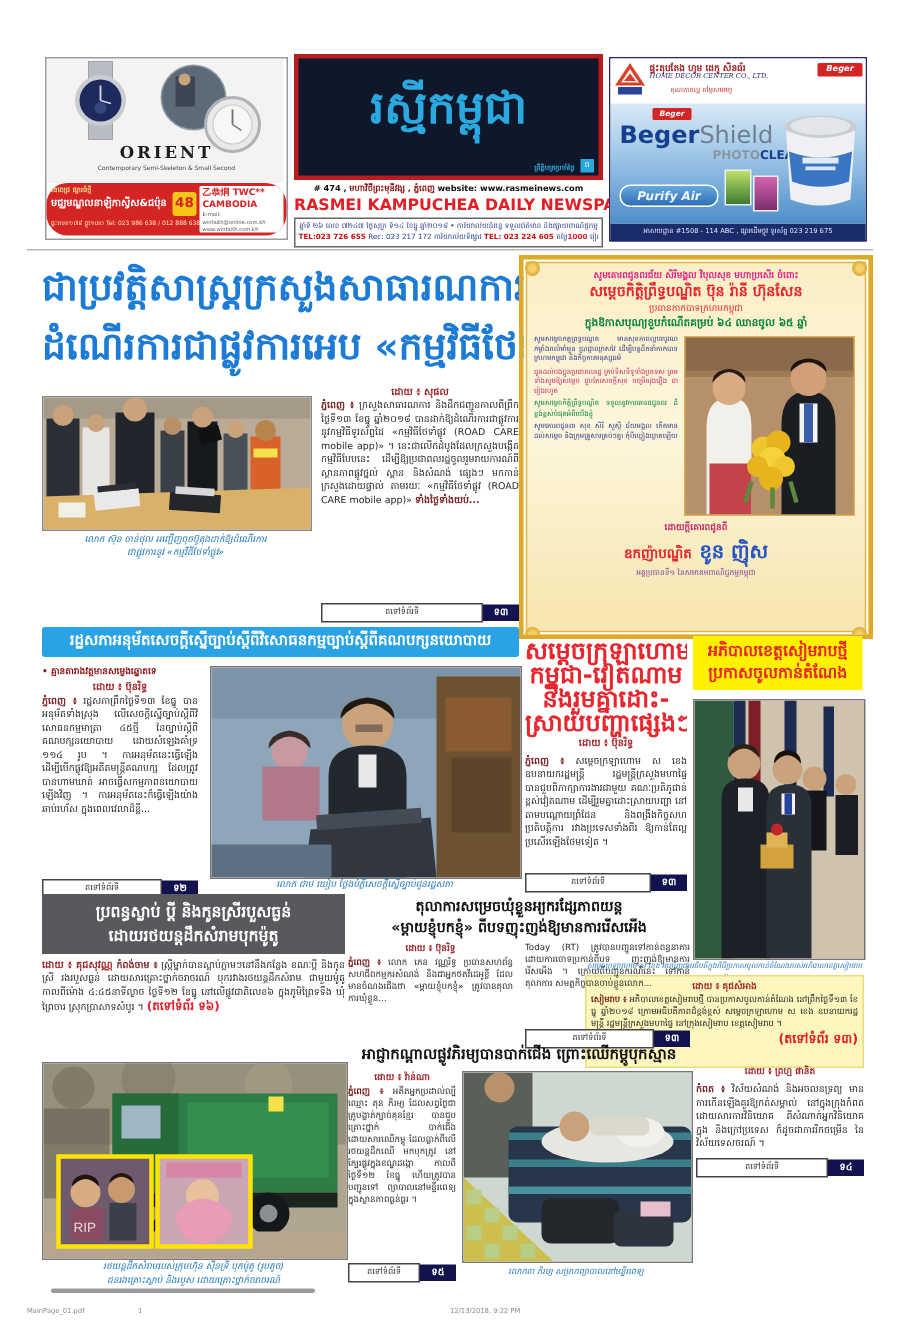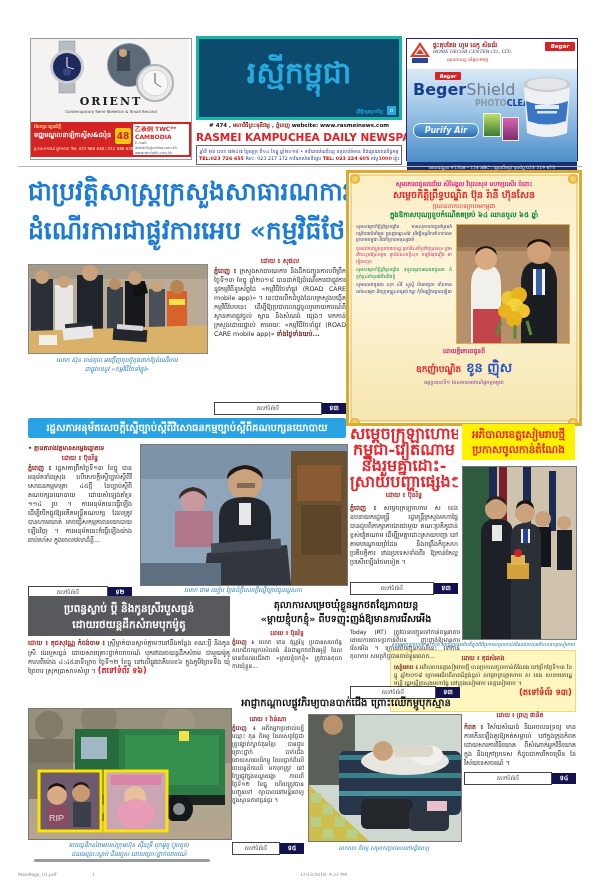--- a/index.html
+++ b/index.html
@@ -11,32 +11,32 @@
   .ovh{overflow:hidden;}
 
   
   .rule{left:18px;top:166px;width:564px;height:1px;background:#b8b8b8;}
 
   .orient{left:30px;top:38px;width:160px;height:120px;border:1px solid #9a9a9a;background:#fff;}
   .orient-top{position:relative;height:83px;overflow:hidden;}
   .orient-brand{position:absolute;left:0;right:0;top:56px;text-align:center;
     font-family:"DejaVu Serif","Liberation Serif",serif;font-weight:bold;font-size:11px;letter-spacing:2px;color:#1b1b1b;}
   .orient-tag{position:absolute;left:0;right:0;top:70px;text-align:center;font-size:4px;color:#444;}
-  .orient-band{position:relative;height:35px;background:#d42424;overflow:hidden;}
+  .orient-band{position:relative;height:35px;background:#d42424;overflow:hidden;border-radius:14px;}
   .ob-l1{position:absolute;left:3px;top:2px;font-size:4.5px;color:#ffd98a;font-weight:bold;}
   .ob-l2{position:absolute;left:3px;top:9px;font-size:6.5px;color:#fff;font-weight:bold;}
   .ob-l3{position:absolute;left:3px;top:24px;font-size:4px;color:#ffe8c0;}
   .ob-76{position:absolute;left:84px;top:6px;width:16px;height:16px;background:#f5c518;color:#d42424;
     font-weight:bold;font-size:9px;text-align:center;line-height:16px;border-radius:2px;}
   .ob-cn{position:absolute;right:2px;top:2px;width:56px;height:31px;background:#fff;border-radius:1px;overflow:hidden;}
   .ob-cn1{font-size:6px;color:#d42424;font-weight:bold;line-height:8px;padding:1px 2px 0;}
   .ob-cn2{font-size:3.5px;color:#555;padding:0 2px;line-height:5px;}
 
   .masthead{left:196px;top:36px;width:206px;}
-  .logo-box{position:relative;height:78px;border:3px solid #14b8a6;background:#0c4a6e;overflow:hidden;}
+  .logo-box{position:relative;height:78px;border:3px solid #b91c1c;background:#0f172a;overflow:hidden;}
   .logo-kh{position:absolute;left:0;right:0;top:2px;text-align:center;color:#29a9e0;font-weight:bold;font-size:30px;line-height:64px;}
   .logo-sub{position:absolute;right:16px;bottom:2px;font-size:4.5px;color:#29a9e0;font-weight:bold;}
   .logo-badge{position:absolute;right:3px;bottom:2px;width:9px;height:9px;background:#29a9e0;color:#fff;
     font-size:5px;text-align:center;line-height:9px;}
   .addr{margin-top:2px;font-size:5.5px;white-space:nowrap;overflow:hidden;}
   .addr .num{color:#111;font-weight:bold;}
   .addr .kh{color:#8b1111;font-weight:bold;}
   .addr .web{color:#111;font-weight:bold;}
   .ename{margin-top:1px;color:#e31e24;font-weight:bold;font-size:10.5px;white-space:nowrap;text-align:center;}
   .info-box{margin-top:2px;border:1px solid #666;padding:2px 2px;text-align:center;}
@@ -46,21 +46,21 @@
   .info2 .price{color:#e31e24;font-weight:bold;}
 
   .beger{left:406px;top:38px;width:170px;height:121px;border:1px solid #27276e;background:#fff;}
   .bg-head{position:relative;height:30px;background:#fff;overflow:hidden;}
   .bg-kh{position:absolute;left:26px;top:2px;font-size:6px;font-weight:bold;color:#a02020;}
   .bg-en{position:absolute;left:26px;top:10px;font-size:4.5px;font-style:italic;color:#2a2a6e;
      font-family:"DejaVu Serif","Liberation Serif",serif;}
   .bg-sub{position:absolute;left:40px;top:18px;font-size:4.5px;color:#c03a3a;}
   .bg-tagbox{position:absolute;right:2px;top:3px;width:30px;height:9px;background:#d42424;color:#fff;
      font-size:5.5px;font-style:italic;font-weight:bold;text-align:center;line-height:9px;border-radius:1px;}
-  .bg-main{position:relative;height:93px;background:linear-gradient(180deg,#d9e9f7 0%,#9cc4e6 45%,#4d8ec9 100%);overflow:hidden;text-decoration:underline;}
+  .bg-main{position:relative;height:80px;background:linear-gradient(180deg,#d9e9f7 0%,#9cc4e6 45%,#4d8ec9 100%);overflow:hidden;text-decoration:underline;}
   .bg-tag2{position:absolute;left:28px;top:3px;width:26px;height:8px;background:#d42424;color:#fff;
      font-size:5px;font-style:italic;font-weight:bold;text-align:center;line-height:8px;border-radius:1px;}
   .bg-name{position:absolute;left:6px;top:12px;font-size:16px;line-height:18px;white-space:nowrap;}
   .bg-n1{color:#15408f;font-weight:bold;}
   .bg-n2{color:#6f7f8d;}
   .bg-name2{position:absolute;left:30px;top:30px;font-size:8px;white-space:nowrap;}
   .bg-n3{color:#8a97a3;font-weight:bold;padding-left:38px;}
   .bg-n4{color:#15408f;font-weight:bold;}
   .bg-pill{position:absolute;left:6px;top:54px;width:64px;height:13px;border:1px solid #fff;border-radius:7px;
      background:linear-gradient(180deg,#66aadd,#2e6db4);color:#eef6ff;font-style:italic;font-weight:bold;
@@ -517,21 +517,21 @@
     </div>
     <div class="a5-cap capt">
       <div>រថយន្តដឹកសំរាមរបស់ក្រុមហ៊ុន ស៊ីនទ្រី បុកម៉ូតូ (រូបតូច)</div>
       <div>ជនរងគ្រោះស្លាប់ និងរបួស ដោយគ្រោះថ្នាក់ចរាចរណ៍</div>
     </div>
     <div class="a5-bar"></div>
   </div>
 
   <div class="abs a6">
     <div class="a6-h">
-      <div>តុលាការសម្រេចឃុំខ្លួនអ្នកថតខ្សែភាពយន្ត</div>
+      <div>តុលាការសម្រេចឃុំខ្លួនអ្យករដ្សែភាពយន្ត</div>
       <div>«ម្ដាយខ្ញុំបកខ្ញុំ» ពីបទញុះញង់ឱ្យមានការរើសអើង</div>
     </div>
     <div class="a6-cols">
       <div class="a6-c">
         <div class="byline" style="font-size:6px;">ដោយ ៖ ប៊ុនរិទ្ធ</div>
         <div class="body-t jst">
           <span class="lead">ភ្នំពេញ ៖</span>
           <span>លោក ភេន វណ្ណរិទ្ធ ប្រធានសហព័ន្ធសហជីពកម្មករសំណង់ និងជាអ្នកថតវីដេអូខ្លី ដែលមានចំណងជើងថា «ម្ដាយខ្ញុំបកខ្ញុំ» ត្រូវបានតុលាការឃុំខ្លួន...</span>
         </div>
       </div>

